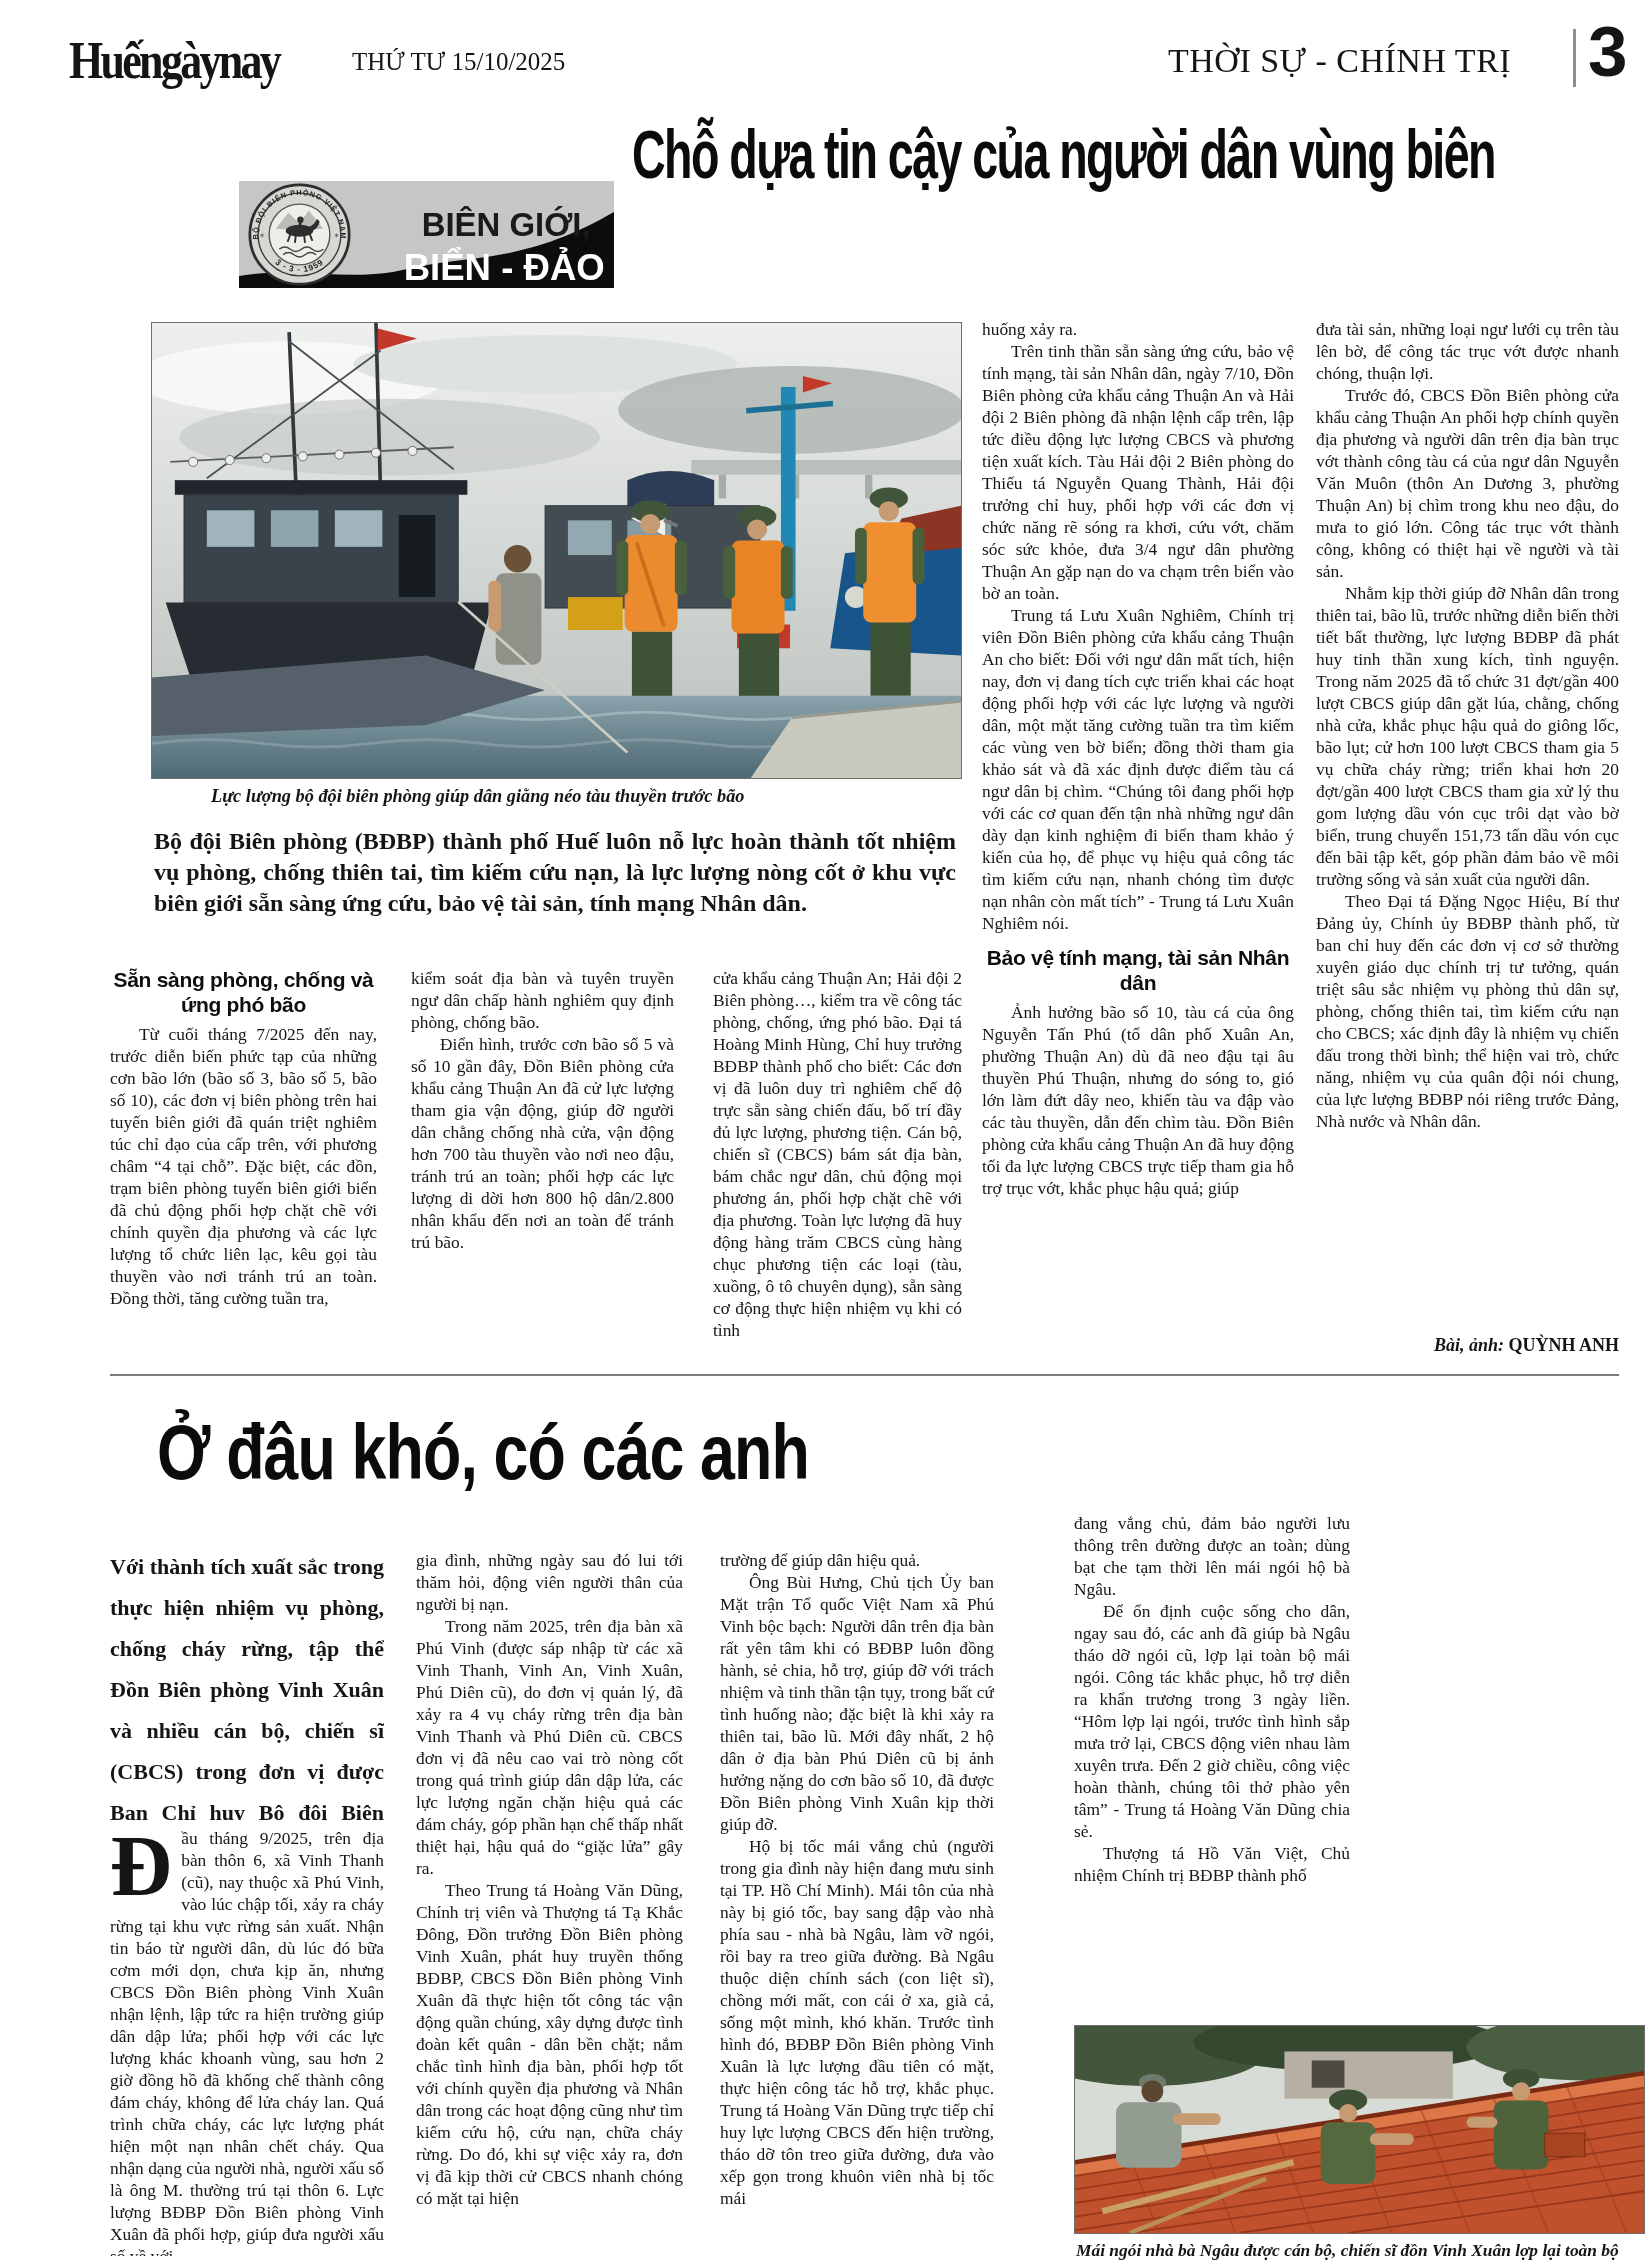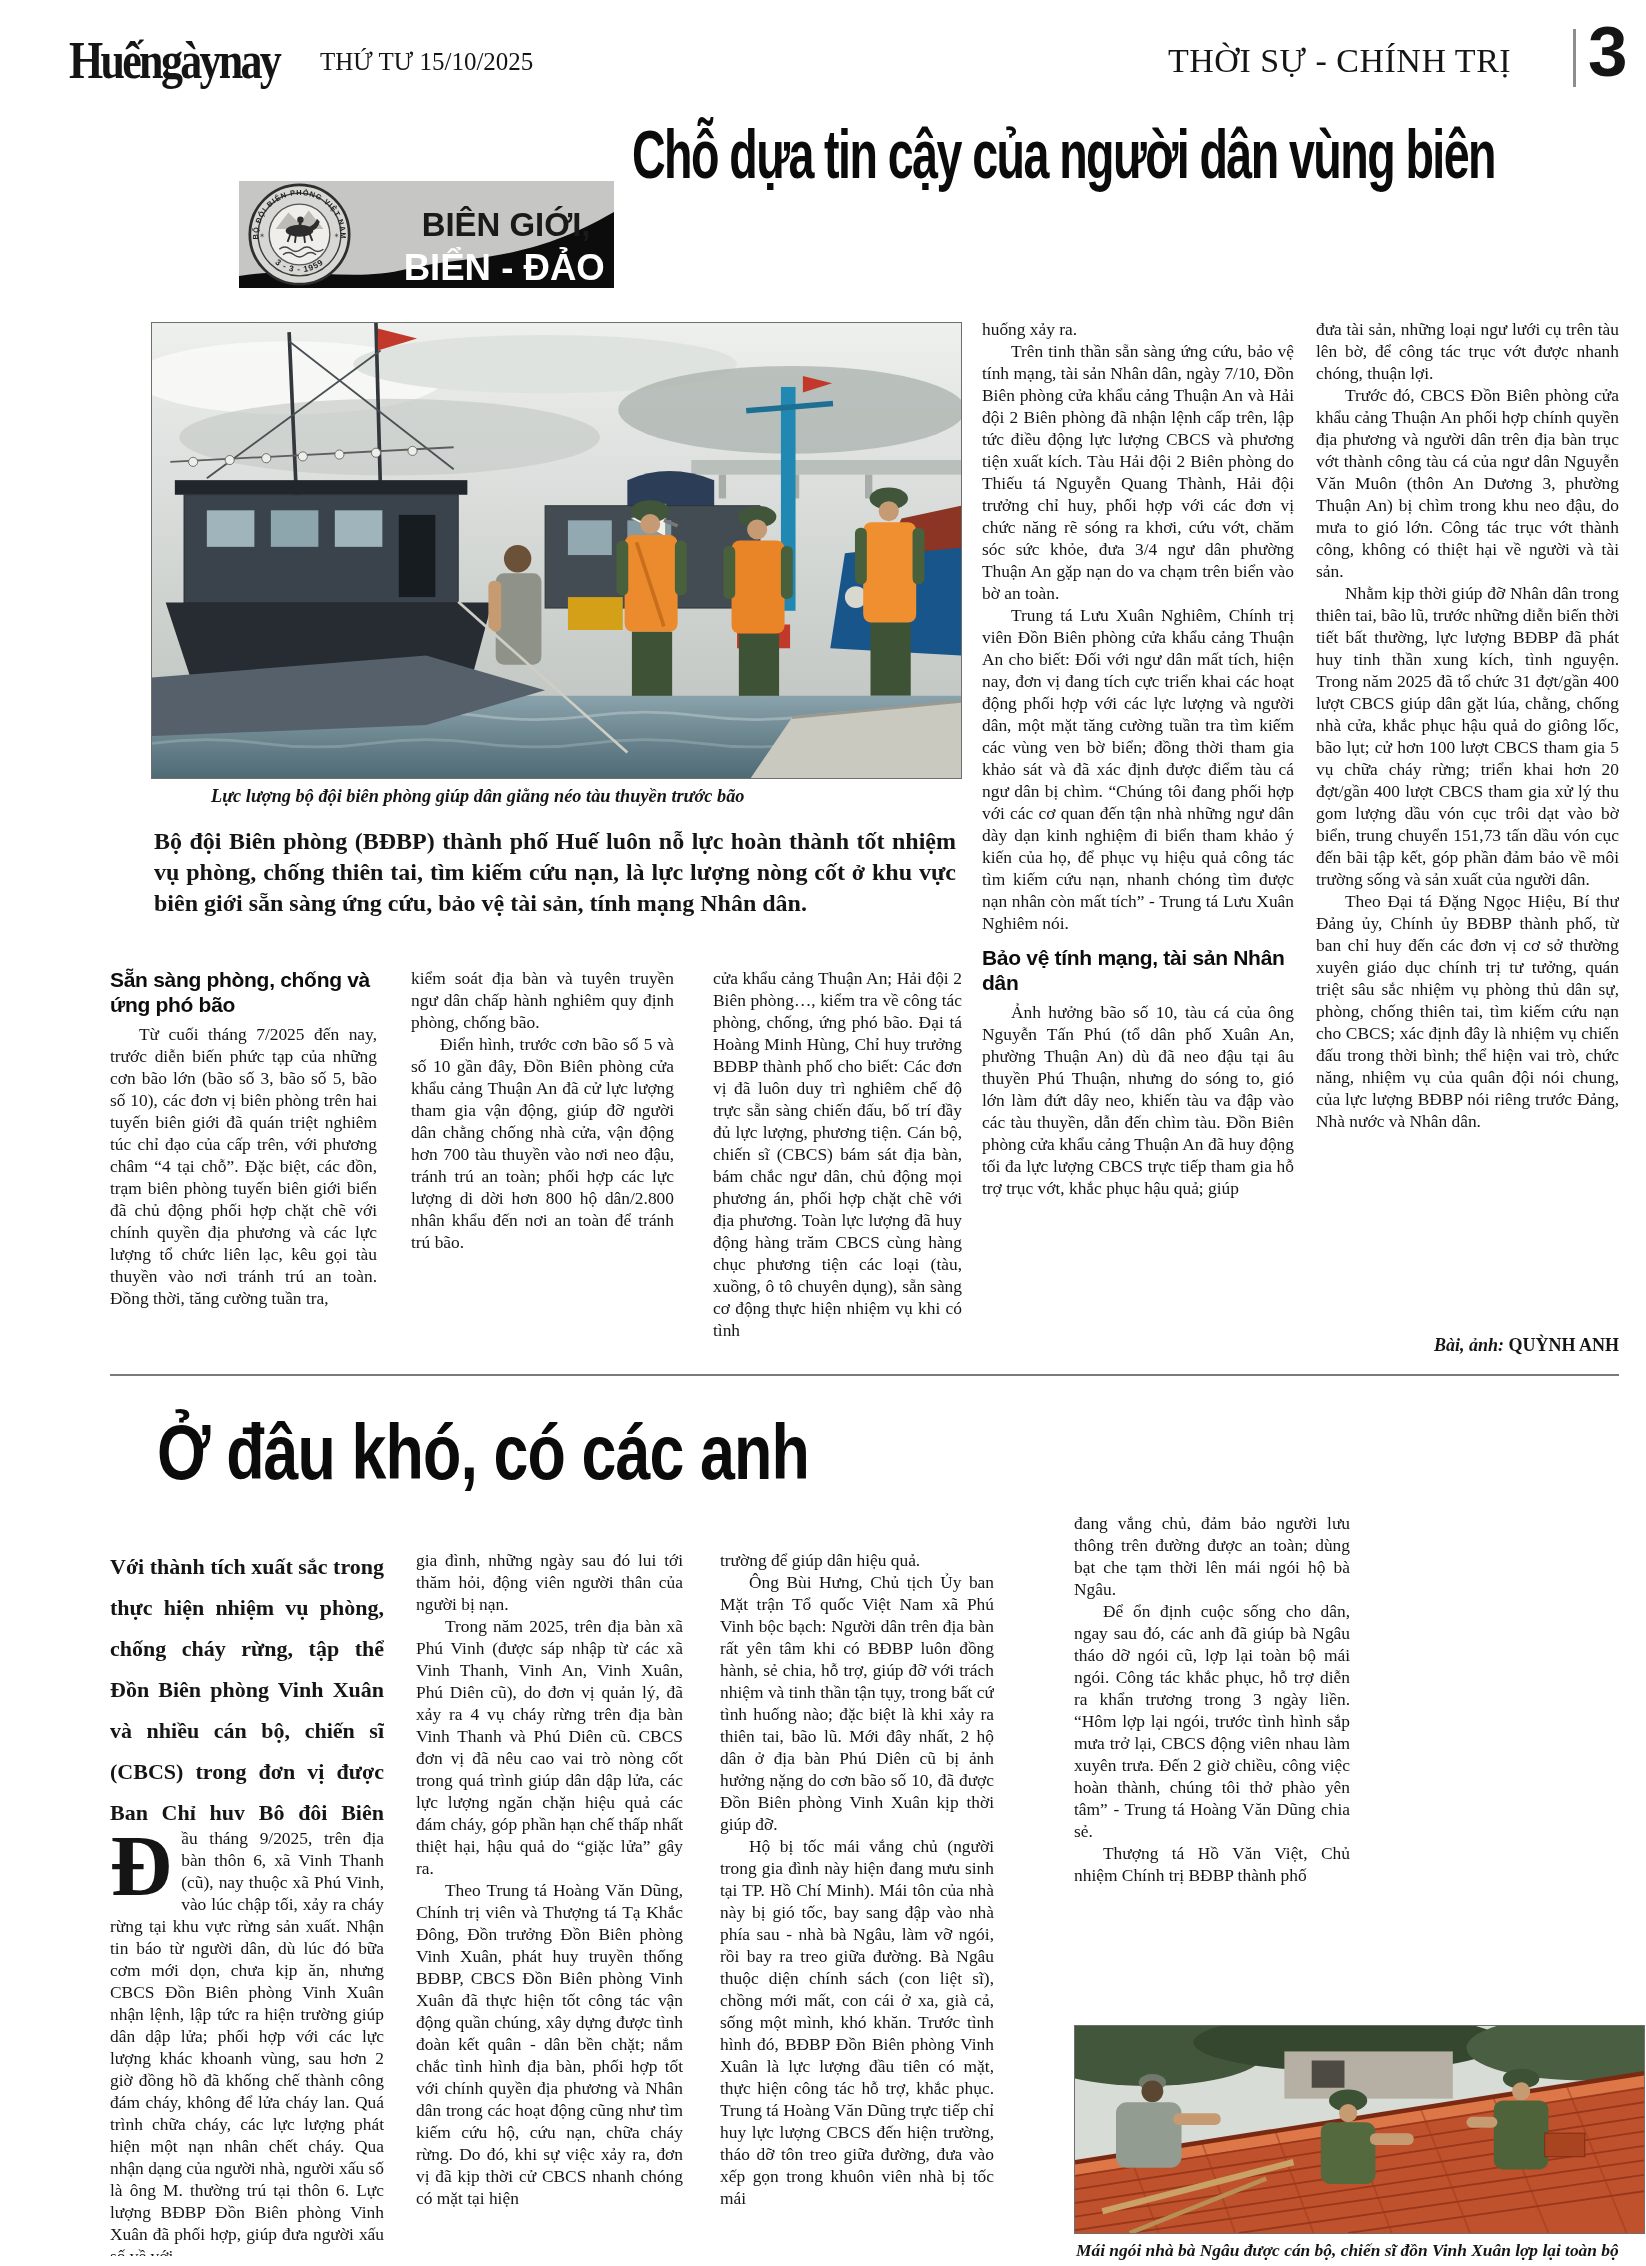--- a/index.html
+++ b/index.html
@@ -1,40 +1,40 @@
 <!DOCTYPE html>
 <html lang="vi" style="font-size:14.6px"><head>
 <meta charset="utf-8">
 <style>
   html,body{margin:0;padding:0;background:#fff;}
   #page{position:relative;width:1647px;height:2267px;background:#ffffff;overflow:hidden;
         font-family:"Liberation Serif",serif;color:#151515;}
   .abs{position:absolute;}
   
   .masthead{font-weight:700;font-size:44px;letter-spacing:-2.7px;transform:scaleY(1.18);transform-origin:left top;white-space:nowrap;}
-  .issue-date{font-size:25px;white-space:nowrap;}
+  .issue-date{font-size:25px;white-space:nowrap;margin-left:32px;}
   .section-title{font-size:34px;letter-spacing:0.5px;white-space:nowrap;}
   .vdiv{background:#8d8d8d;}
   .pagenum{font-family:"Liberation Sans",sans-serif;font-weight:700;font-size:71px;line-height:1;}
   
   .headline1{font-family:"Liberation Sans",sans-serif;font-weight:700;font-size:53px;letter-spacing:-1.8px;
              white-space:nowrap;transform:scale(.88,1.28);transform-origin:left top;color:#0b0b0b;}
   .headline2{font-family:"Liberation Sans",sans-serif;font-weight:700;font-size:64px;letter-spacing:-0.9px;
              white-space:nowrap;transform:scale(.98,1.22);transform-origin:left top;color:#0b0b0b;}
   
   .photo{border:0.9px solid #6e6e6e;overflow:hidden;background:#dfe2df;}
   .photo svg{display:block;width:100%;height:100%;}
   .caption{font-style:italic;font-weight:700;font-size:18.3px;}
   
   .lede{font-weight:700;font-size:24px;line-height:31px;text-align:justify;}
   .col{font-size:17.4px;line-height:22px;text-align:justify;overflow:hidden;}
   .col p{margin:0;text-indent:29px;}
   .col p.cont{text-indent:0;}
   .subhead{font-family:"Liberation Sans",sans-serif;font-weight:700;font-size:21px;line-height:25px;
-           letter-spacing:-0.3px;margin:0 0 5.5px 0;text-align:left;color:#0d0d0d;}
+           letter-spacing:-0.3px;margin:0 0 5.5px 0;text-align:center;color:#0d0d0d;}
   .subhead.mid{margin-top:11px;}
   .rel{position:relative;}
   .byline{position:absolute;right:0;bottom:1.8px;background:#fff;padding-left:12.8px;font-size:18px;white-space:nowrap;}
   .byline .lbl{font-style:italic;font-weight:700;}
   .byline .nm{font-weight:700;}
   .intro{font-weight:700;font-size:22px;line-height:41px;text-align:justify;overflow:hidden;}
   .dropcap{float:left;font-weight:700;font-size:86px;line-height:66px;padding:5.5px 9.1px 0 0;}
   .rule{background:#7a7a7a;}
 </style>
 </head>

